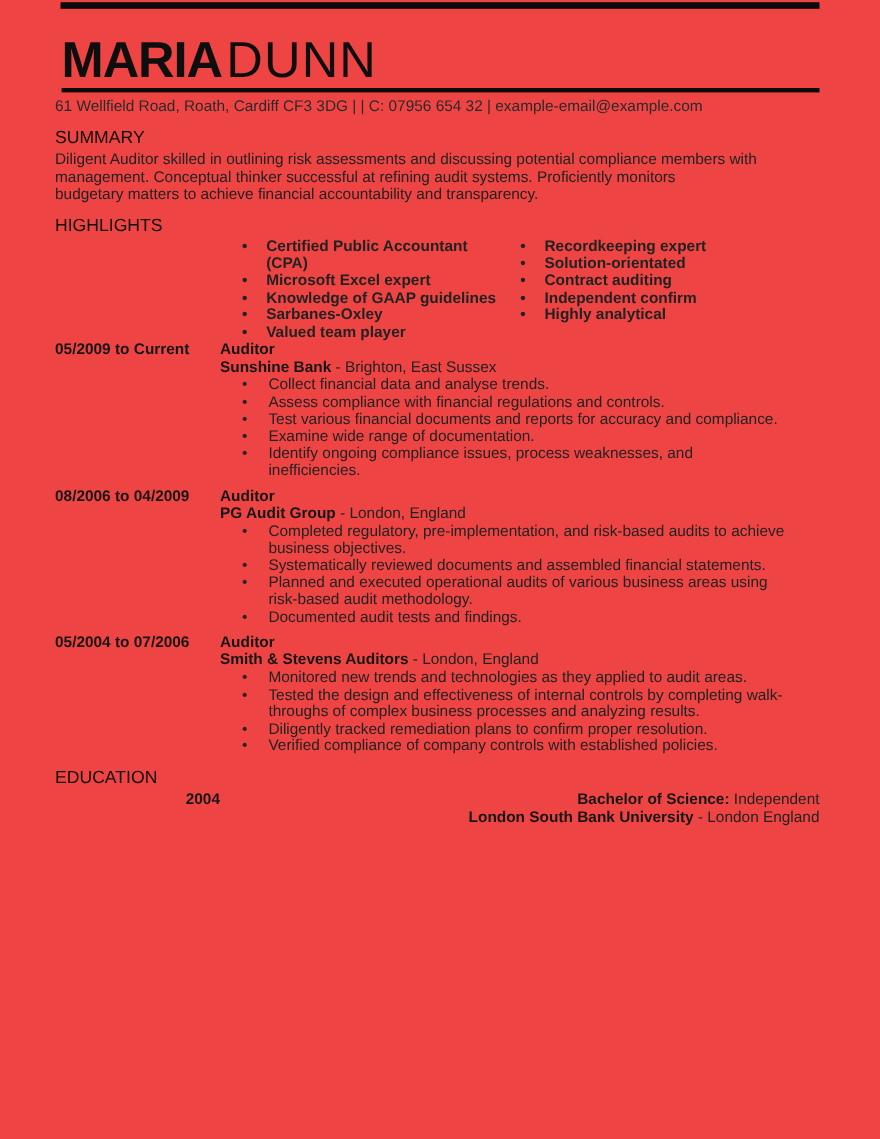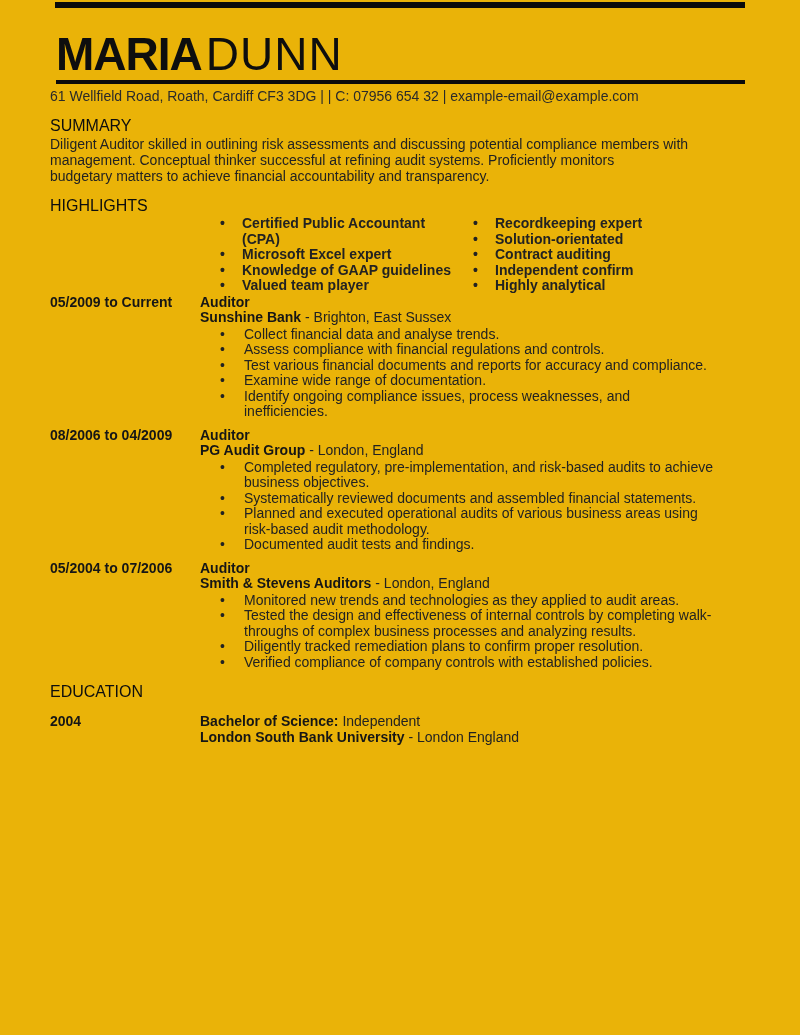--- a/index.html
+++ b/index.html
@@ -1,21 +1,21 @@
 <!DOCTYPE html>
 <html><head>
 <meta charset="utf-8">
 <style>
   html, body { margin: 0; padding: 0; background: #e9e9e9; }
   .page {
     position: relative;
     width: 800px;
     height: 1035px;
     margin: 0 auto;
-    background: #eab308;
+    background: #ef4444;
     font-family: "Liberation Sans", sans-serif;
     color: #222;
     font-size: 14px;
     line-height: 16px;
     overflow: hidden;
     box-sizing: border-box;
     padding: 34px 55px 0 50px;
   }
   .top-bar {
     position: absolute;
@@ -83,21 +83,21 @@
     padding-left: 44px;
     line-height: 15.5px;
   }
   ul.bullets li::before {
     content: "\2022";
     position: absolute;
     left: 20px;
     top: 0;
   }
   
-  .edu-grid { display: grid; grid-template-columns: 150px 1fr; margin-top: 12px; }
+  .edu-grid { display: grid; grid-template-columns: 150px 1fr; margin-top: 1px; text-align: right; }
   .edu div { line-height: 16px; }
 </style>
 </head>
 <body>
 
 <div class="page">
   <div class="top-bar"></div>
 
   <header>
     <h1><span class="nf">MARIA</span><span class="nl">DUNN</span></h1>
@@ -113,20 +113,21 @@
     </div>
   </section>
 
   <section>
     <h2>HIGHLIGHTS</h2>
     <div class="hl-grid">
       <ul class="blist">
         <li>Certified Public Accountant (CPA)</li>
         <li>Microsoft Excel expert</li>
         <li>Knowledge of GAAP guidelines</li>
+        <li>Sarbanes-Oxley</li>
         <li>Valued team player</li>
       </ul>
       <ul class="blist">
         <li>Recordkeeping expert</li>
         <li>Solution-orientated</li>
         <li>Contract auditing</li>
         <li>Independent confirm</li>
         <li>Highly analytical</li>
       </ul>
     </div>

